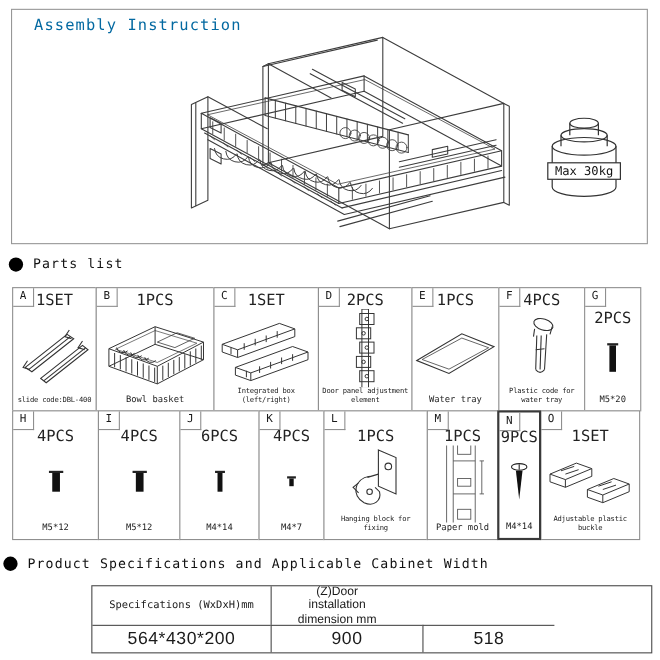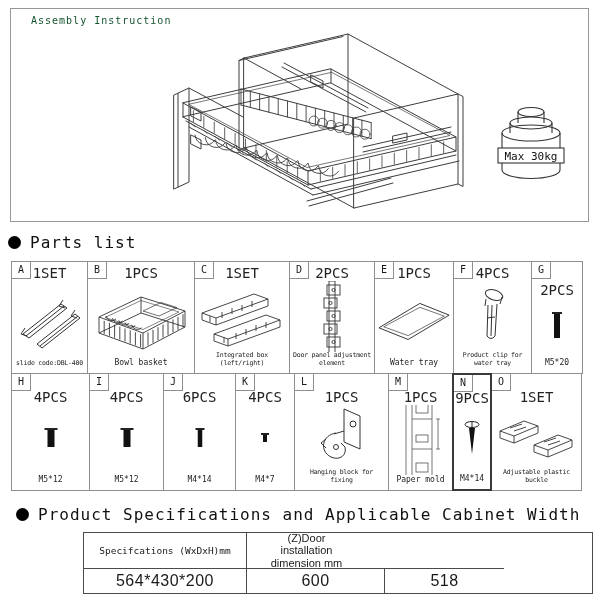--- a/index.html
+++ b/index.html
@@ -2,29 +2,29 @@
 <html><head>
 <meta charset="utf-8">
 <style>
   html,body{margin:0;padding:0;}
   body{width:600px;height:600px;background:#ffffff;position:relative;
        font-family:"DejaVu Sans Mono", monospace;color:#1a1a1a;overflow:hidden;}
 
   
   .assembly-box{position:absolute;left:10px;top:8px;width:579px;height:214px;
     border:1px solid #979797;box-sizing:border-box;}
-  .assembly-title{position:absolute;left:20px;top:6px;font-size:10px;letter-spacing:1px;color:#14532d;}
+  .assembly-title{position:absolute;left:20px;top:6px;font-size:14px;letter-spacing:1px;color:#0369a1;}
   .assembly-svg{position:absolute;left:0;top:0;}
 
   
   .section-hd{position:absolute;display:flex;align-items:center;gap:9px;}
   .bullet{width:13px;height:13px;border-radius:50%;background:#000;flex:0 0 auto;}
-  .section-title{font-size:16px;letter-spacing:1px;color:#111;white-space:nowrap;}
+  .section-title{font-size:12px;letter-spacing:1px;color:#111;white-space:nowrap;}
   #parts-hd{left:8px;top:233px;}
-  #spec-hd{left:16px;top:505px;}
+  #spec-hd{left:3px;top:505px;}
 
   
   .parts-grid{position:absolute;left:11px;top:261px;width:578px;}
   .prow{display:flex;}
   .prow1 .cell{height:113px;}
   .prow2 .cell{height:118px;margin-top:-1px;}
   .cell{position:relative;border:1px solid #8f8f8f;box-sizing:border-box;
         display:flex;flex-direction:column;align-items:center;background:#fff;}
   .cell + .cell{margin-left:-1px;}
   .cell-N{border:2px solid #3a3a3a;z-index:2;}
@@ -353,21 +353,21 @@
       <ellipse cx="21" cy="9" rx="9" ry="5" transform="rotate(18 21 9)"></ellipse>
       <path d="M13,13 L12,20 M29,11 L27,18"></path>
       <line x1="15" y1="19" x2="14" y2="50"></line>
               <line x1="24" y1="18" x2="22" y2="50"></line>
       <line x1="19" y1="19" x2="18" y2="50"></line>
       <path d="M14,50 q4,5 8,0"></path>
       <line x1="14" y1="32" x2="22" y2="31"></line>
     </g>
           </svg>
         </div>
-        <div class="pcap long">Product clip for water tray</div>
+        <div class="pcap long">Plastic code for water tray</div>
       </div>
       <div class="cell cell-G">
         <div class="plabel">G</div>
         <div class="pqty">2PCS</div>
         <div class="picon">
           <svg width="30" height="40" viewBox="0 0 30 40">
             <rect x="10" y="4" width="10" height="2" fill="#222"></rect>
             <rect x="12" y="6" width="6" height="24" fill="#111"></rect>
           </svg>
         </div>
@@ -500,16 +500,16 @@
   <div class="section-title">Product Specifications and Applicable Cabinet Width</div>
 </div>
 
 <div class="spec-table">
   <div class="spec-row head">
     <div class="spec-cell c1">Specifcations (WxDxH)mm</div>
     <div class="spec-cell c3">(Z)Door installation dimension mm</div>
   </div>
   <div class="spec-row vals">
     <div class="spec-cell c1">564*430*200</div>
-    <div class="spec-cell c2">600</div>
+    <div class="spec-cell c2">900</div>
     <div class="spec-cell c3">518</div>
   </div>
 </div>
 
 </body></html>

